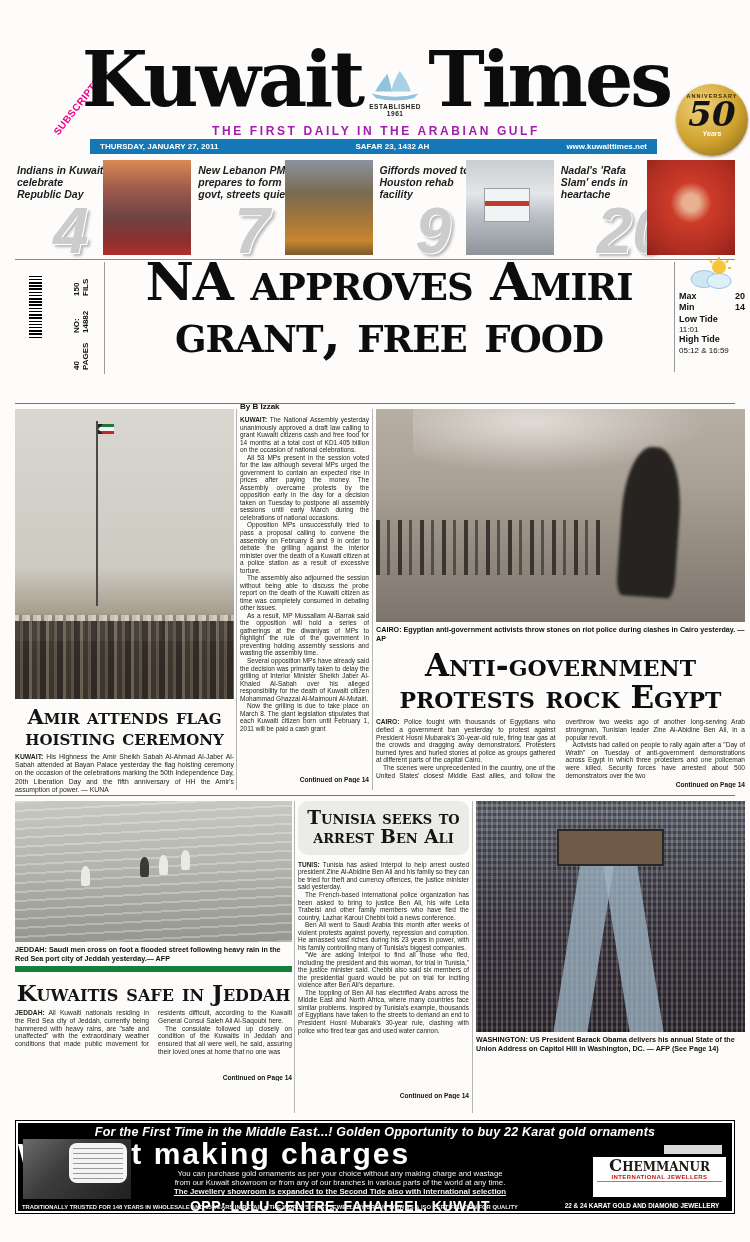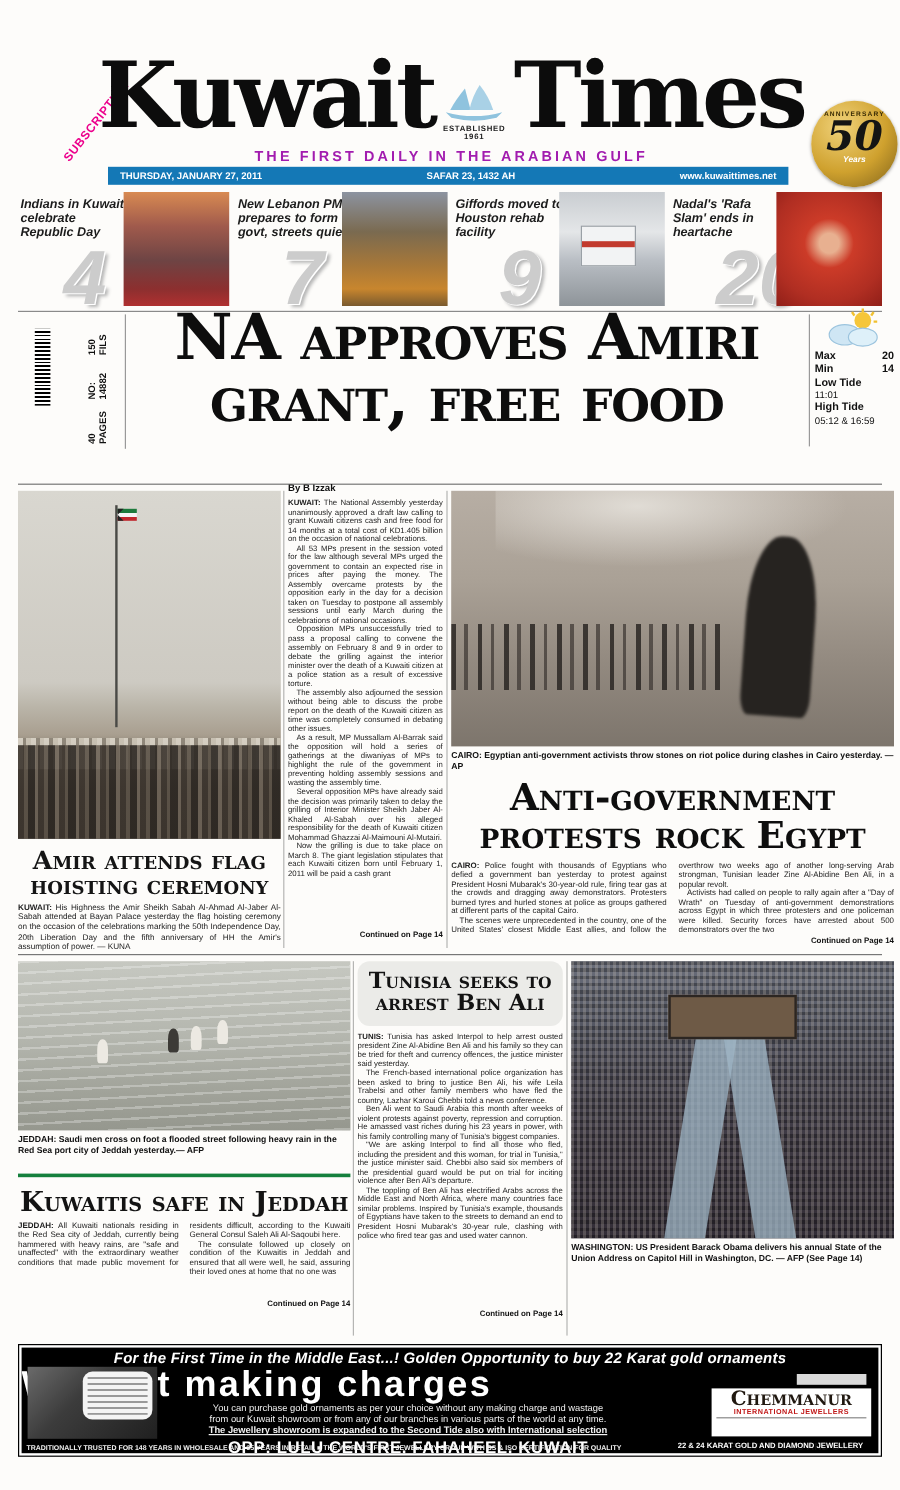--- a/index.html
+++ b/index.html
@@ -138,21 +138,21 @@
   #bottom-rule { position:absolute; left:15px; top:795px; width:720px; height:1px; background:#777; }
 
   
   #colL { position:absolute; left:15px; top:801px; width:277px; }
   #photo-jeddah { position:relative; width:100%; height:141px; overflow:hidden;
     background:linear-gradient(180deg,#c6c8c1 0%,#b4b6ae 45%,#a2a49b 75%,#95978e 100%); }
   #photo-jeddah:before { content:""; position:absolute; inset:0;
     background:repeating-linear-gradient(177deg,rgba(255,255,255,.28) 0 2px,transparent 2px 9px); }
   .wader { position:absolute; width:9px; height:20px; border-radius:45% 45% 20% 20%; background:#ece9e2; }
   .wader.dark { background:#3c3a36; }
-  #jeddah-caption-wrap { border-bottom:3px solid #15803d; padding-bottom:15px; }
+  #jeddah-caption-wrap { border-bottom:6px solid #15803d; padding-bottom:3px; }
   #jeddah-head { margin-top:9px; text-align:center; font-weight:bold; font-size:23px; line-height:1; color:#131313; }
   #jeddah-body { position:relative; margin-top:5px; height:72px; overflow:hidden; column-count:2; column-gap:9px; }
   #jeddah-body .bodytext { font-size:6.7px; }
 
   #colM { position:absolute; left:298px; top:801px; width:171px; height:314px; }
   #tunisia-box { background:#ebebe8; border-radius:10px; padding:7px 8px 8px 8px; }
   #tunisia-head { text-align:center; font-weight:bold; font-size:18.5px; line-height:1.05; color:#131313; }
   #tunisia-body { position:relative; margin-top:6px; height:238px; overflow:hidden; }
   #tunisia-body .bodytext { font-size:6.5px; }
 

